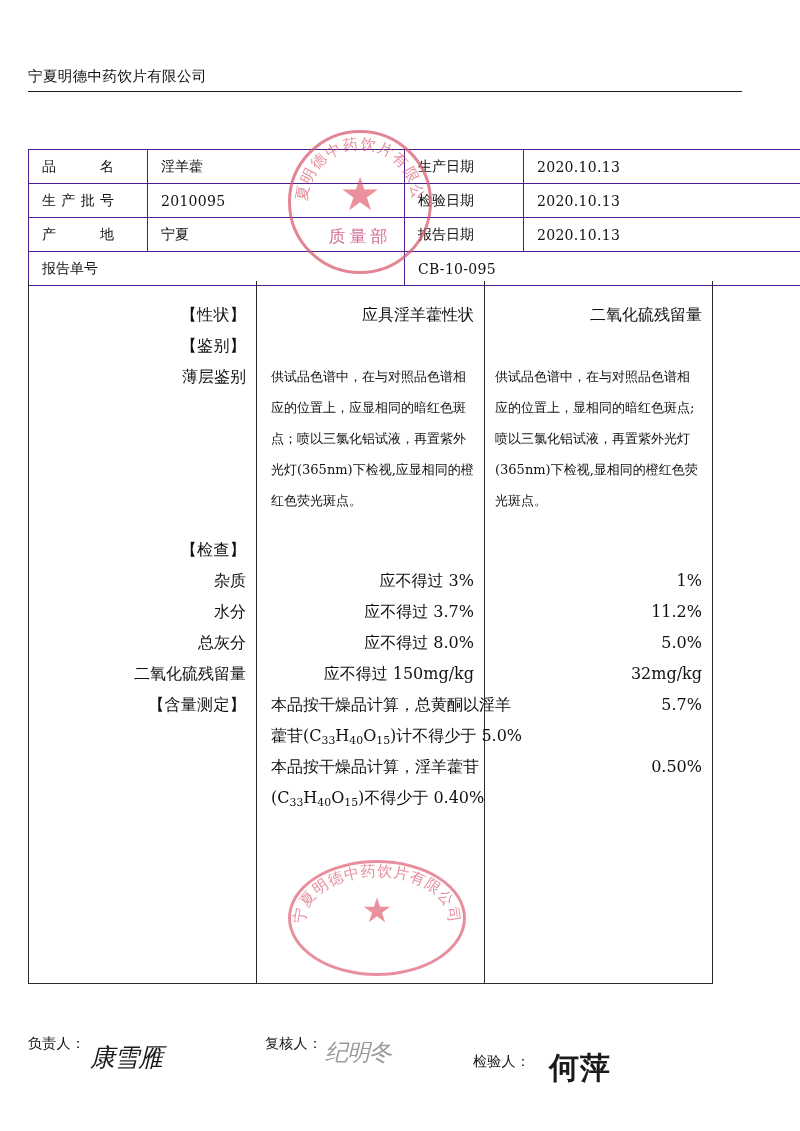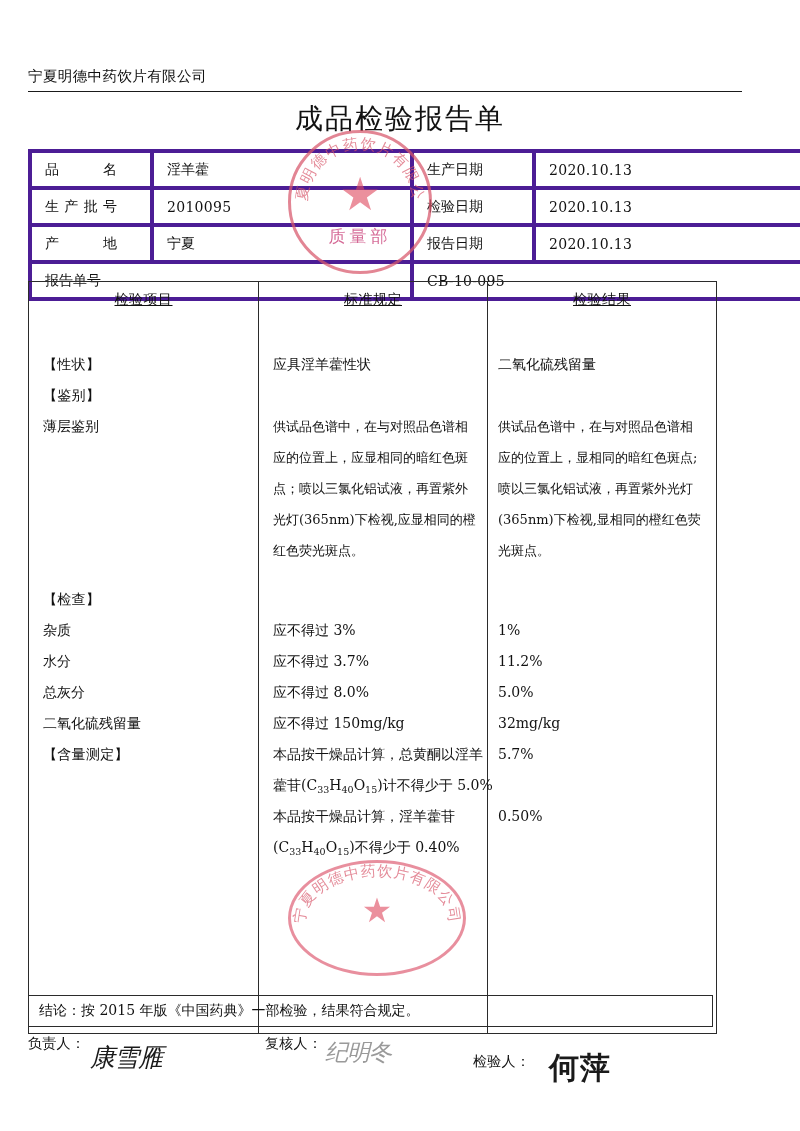--- a/index.html
+++ b/index.html
@@ -66,21 +66,21 @@
 
   
   .info-table {
     position: absolute;
     left: 28px; top: 137px;
     width: 685px;
     border-collapse: collapse;
     table-layout: fixed;
   }
   .info-table td {
-    border: 4px solid #4c1d95;
+    border: 1px solid #4c1d95;
     height: 33px;
     font-size: 14px;
     padding: 0 13px;
     vertical-align: middle;
     background: transparent;
   }
   .lbl {
     width: 92px;
     text-align: left;
   }
@@ -133,22 +133,23 @@
   }
   .cell-inner.res { padding-left: 10px; }
 
   .section-label {
     font-size: 13.5px;
     letter-spacing: 0.3px;
   }
   .row-line {
     height: 31px;
     line-height: 31px;
-    font-size: 14px;
+    font-size: 16px;
     white-space: nowrap;
+    text-align: right;
   }
   .para {
     font-size: 13px;
     line-height: 31px;
   }
   .spacer-row td { height: 18px; }
 
   sub {
     font-size: 0.68em;
     vertical-align: -0.28em;
@@ -252,21 +253,20 @@
 </head>
 <body>
 
 <div class="page">
 
   <div class="header">
     <div class="company">宁夏明德中药饮片有限公司</div>
   </div>
   <div class="header-rule"></div>
 
-  <div class="title">成品检验报告单</div>
 
   <table class="info-table">
     <tbody>
         <tr>
       <td class="lbl"><span class="lbl-spread">品　名</span></td>
       <td class="val">淫羊藿</td>
       <td class="lbl2">生产日期</td>
       <td class="val2 num-txt">2020.10.13</td>
     </tr>
     <tr>
@@ -283,25 +283,20 @@
     </tr>
     <tr>
       <td colspan="2">报告单号</td>
       <td colspan="2" class="num-txt">CB-10-095</td>
     </tr>
   </tbody>
     </table>
 
   <table class="main-table">
     <tbody>
-        <tr class="head">
-      <td class="col-item"><span class="head-underline">检验项目</span></td>
-      <td class="col-std"><span class="head-underline">标准规定</span></td>
-      <td class="col-res"><span class="head-underline">检验结果</span></td>
-    </tr>
 
     <tr class="spacer-row">
       <td></td>
       <td></td>
       <td></td>
     </tr>
 
     <tr class="body-block">
       <td>
         <div class="cell-inner">
@@ -384,27 +379,20 @@
     </tr>
 
     <tr>
       <td style="height:170px;border-bottom:1px solid #2b2b2b;"></td>
       <td style="height:170px;border-bottom:1px solid #2b2b2b;"></td>
       <td style="height:170px;border-bottom:1px solid #2b2b2b;"></td>
     </tr>
   </tbody>
     </table>
 
-  <table class="conc-table" style="top:983px;">
-    <tbody>
-        <tr>
-      <td>结论：按 2015 年版《中国药典》一部检验，结果符合规定。</td>
-    </tr>
-  </tbody>
-    </table>
 
   <div class="sign-row" style="top:1023px;">
     <div class="sign-group" style="left:0;">
       <span class="sign-label">负责人：</span>
       <span class="sig-img" style="left:62px; top:6px;">
         <span class="sig-ink">康雪雁</span>
       </span>
     </div>
     <div class="sign-group" style="left:237px;">
       <span class="sign-label">复核人：</span>

